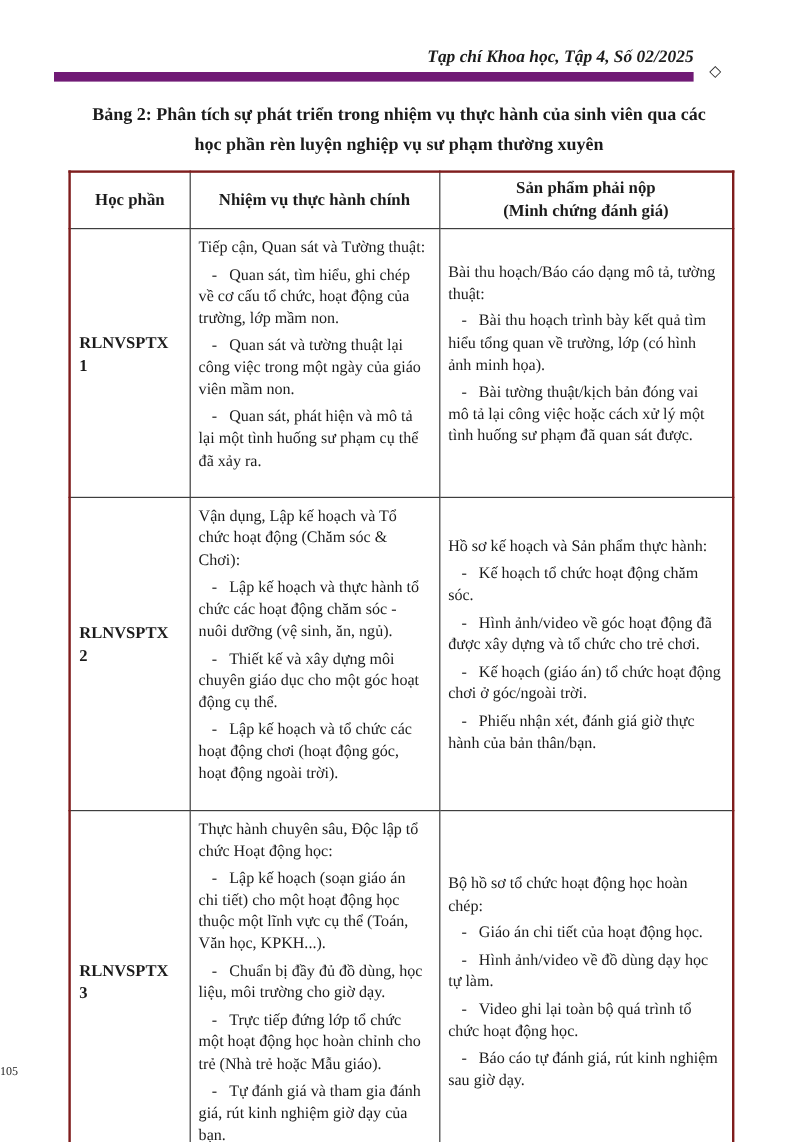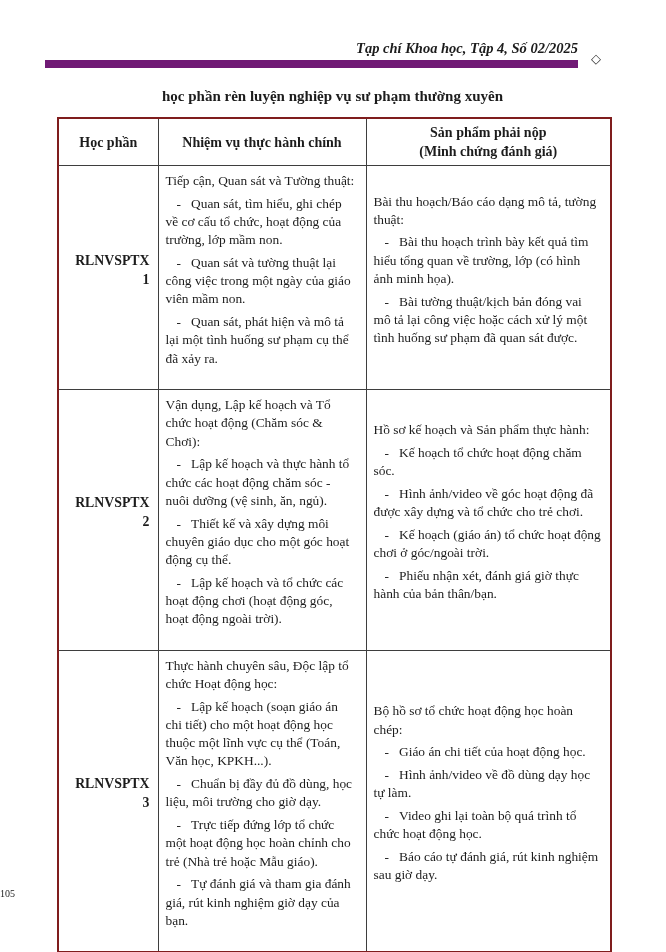--- a/index.html
+++ b/index.html
@@ -56,21 +56,21 @@
     overflow:hidden;
   }
   th{
     font-size:14px;
     font-weight:bold;
     text-align:center;
     padding:4px 4px;
   }
   td.course{
     font-weight:bold;
-    text-align:right;
+    text-align:left;
     font-size:13.8px;
   }
   p.cell-intro{margin:3px 0 3px 0;}
   p.li{margin:4.5px 0;text-indent:11px;}
   p.li::before{content:"-\00a0\00a0\00a0";}
 
   tr.hrow{height:45px;}
   tr.r1{height:185px;}
   tr.r2{height:240px;}
   tr.r3{height:275px;}
@@ -88,20 +88,21 @@
 <body>
 
 <div class="page">
 
   <div class="journal-head">
     <div class="head-text">Tạp chí Khoa học, Tập 4, Số 02/2025</div>
     <div class="diamond">◇</div>
   </div>
 
   <div class="table-title">
+    <div>Bảng 2: Phân tích sự phát triển trong nhiệm vụ thực hành của sinh viên qua các</div>
     <div>học phần rèn luyện nghiệp vụ sư phạm thường xuyên</div>
   </div>
 
   <table class="main">
     <colgroup>
       <col style="width:100px">
       <col style="width:208px">
       <col style="width:245px">
     </colgroup>
     <tbody>

